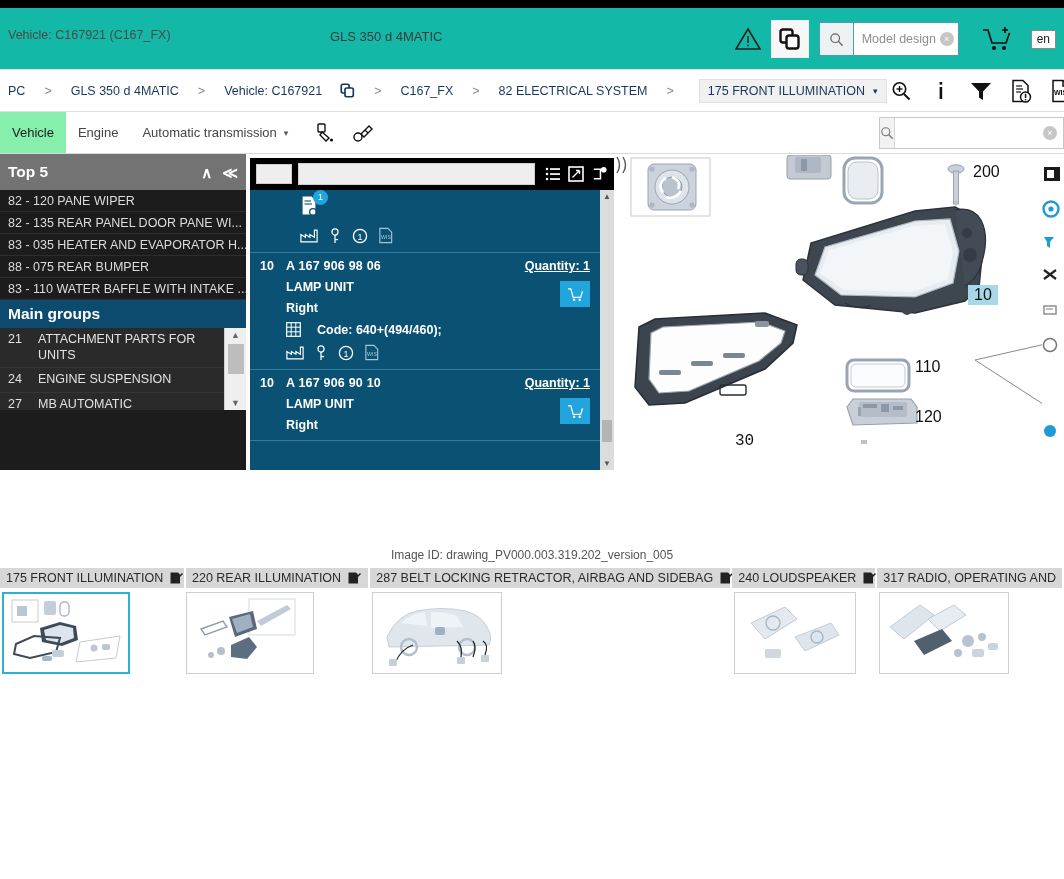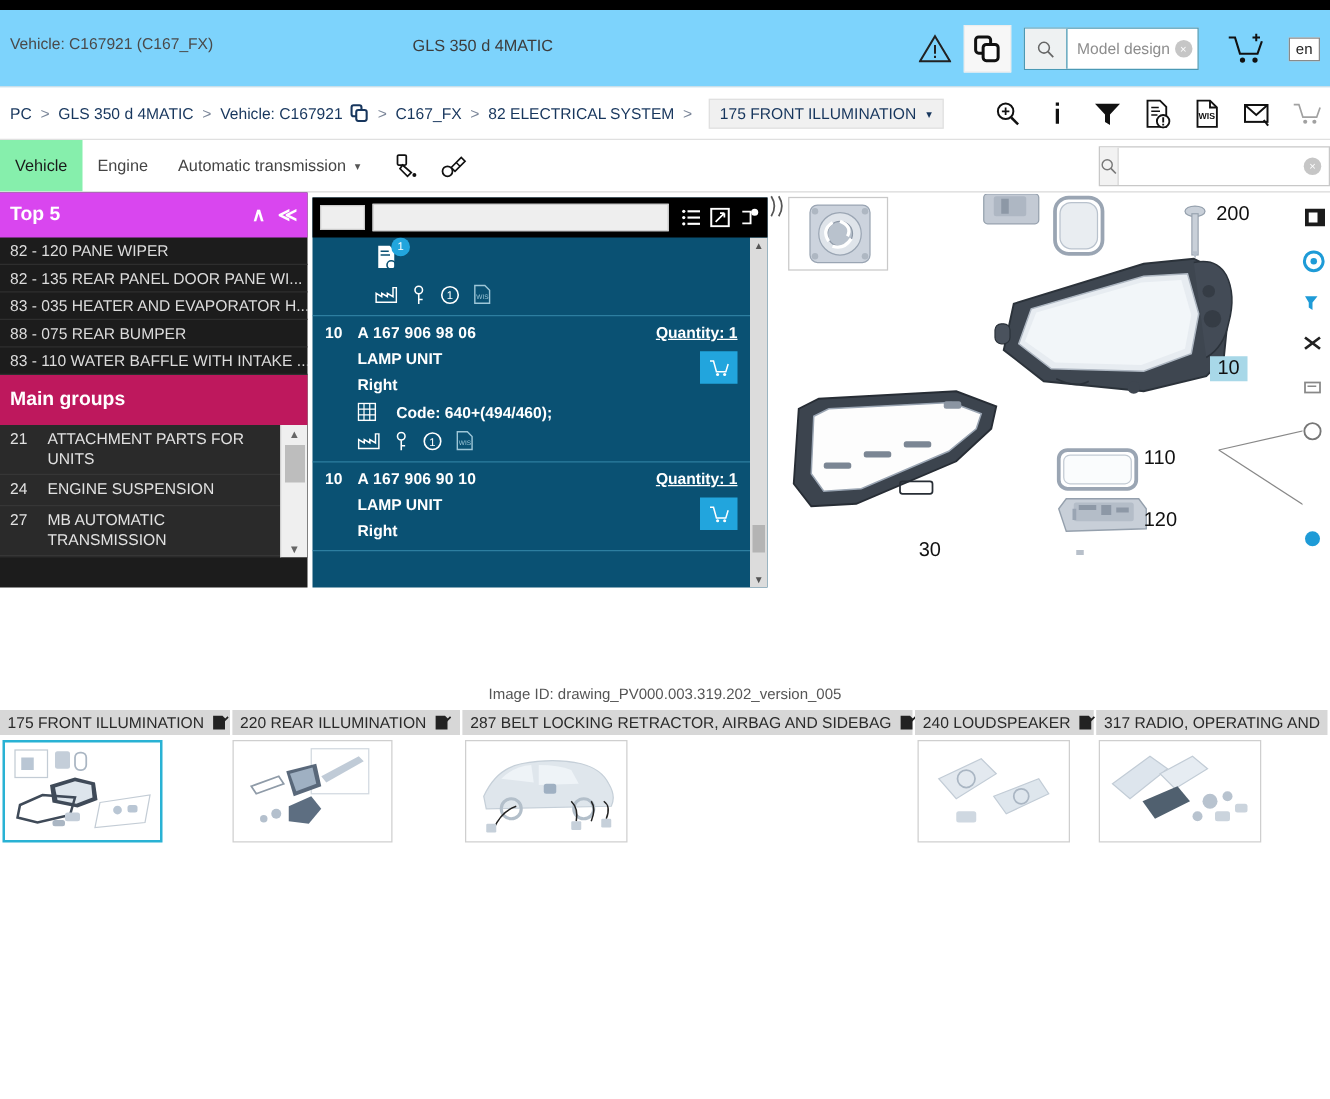--- a/index.html
+++ b/index.html
@@ -11,21 +11,21 @@
     overflow: hidden;
   }
   #app { position: relative; width: 1064px; height: 879px; background:#fff; }
 
   
   .top-strip { position:absolute; left:0; top:0; width:1064px; height:8px; background:#000; }
 
   
   .header {
     position:absolute; left:0; top:8px; width:1064px; height:62px;
-    background:#7dd3fc; border-bottom:1px solid #e3e3e3;
+    background:#14b8a6; border-bottom:1px solid #e3e3e3;
   }
   .veh-id {
     position:absolute; left:8px; top:20px;
     font-size:12.5px; color:#4a4a4a; white-space:nowrap;
   }
   .veh-model {
     position:absolute; left:330px; top:21px;
     font-size:13px; color:#3c3c3c; white-space:nowrap;
   }
   .hdr-icons { position:absolute; right:8px; top:8px; height:46px; display:flex; align-items:center; gap:0px; }
@@ -58,21 +58,21 @@
     margin-left:14px; border:1px solid #8a8a8a; background:#fff;
     font-size:12px; color:#222; padding:2px 5px 3px; line-height:1;
   }
 
   
   .crumbbar {
     position:absolute; left:0; top:70px; width:1064px; height:42px;
     background:#fff; border-bottom:1px solid #e0e0e0;
     display:flex; align-items:center;
   }
-  .crumbs { display:flex; align-items:center; padding-left:8px; gap:0; white-space:nowrap; }
+  .crumbs { display:flex; align-items:center; padding-left:8px; gap:12px; white-space:nowrap; }
   .crumb { font-size:12.5px; color:#17365d; cursor:pointer; }
   .crumb-sep { font-size:12.5px; color:#7b8699; margin:0 7px; }
   .crumb-copy { margin-left:6px; display:inline-flex; align-items:center; }
   .crumb-select {
     margin-left:6px; background:#f0f0f0; border:1px solid #e0e0e0;
     padding:4px 8px; font-size:12.5px; color:#17365d;
     display:flex; align-items:center; gap:8px; cursor:pointer;
   }
   .cb-toolbar { margin-left:auto; display:flex; align-items:center; gap:12px; padding-right:4px; }
   .cb-toolbar .ti { width:28px; height:28px; display:flex; align-items:center; justify-content:center; cursor:pointer; }
@@ -96,35 +96,35 @@
   .tab-search .mag { width:30px; background:#f2f2f2; border-right:1px solid #d6d6d6;
     display:flex; align-items:center; justify-content:center; }
   .tab-search input {
     flex:1; border:0; outline:none; font-size:12.5px; padding:0 20px 0 6px;
     font-family:"Liberation Sans", sans-serif; background:transparent;
   }
 
   
   .sidebar { position:absolute; left:0; top:154px; width:246px; height:316px; background:#1c1c1c; }
   .sb-head {
-    height:36px; background:#d946ef; color:#fff; display:flex; align-items:center;
+    height:36px; background:#737373; color:#fff; display:flex; align-items:center;
     padding:0 8px; font-size:15.5px; font-weight:bold;
   }
   .sb-head .acts { margin-left:auto; display:flex; align-items:center; gap:10px; }
   .sb-head .acts span { cursor:pointer; font-size:15px; line-height:1; }
   .sb-item {
     height:22px; display:flex; align-items:center; padding:0 8px;
     font-size:12.5px; color:#dcdcdc; border-bottom:1px solid #2e2e2e;
     white-space:nowrap; overflow:hidden; cursor:pointer;
   }
   .mg-head {
-    height:40px; background:#be185d; color:#fff; display:flex; align-items:center;
+    height:28px; background:#0c4a6e; color:#fff; display:flex; align-items:center;
     padding:0 8px; font-size:15.5px; font-weight:bold;
   }
-  .mg-wrap { position:relative; height:106px; overflow:hidden; background:#2a2a2a; }
+  .mg-wrap { position:relative; height:82px; overflow:hidden; background:#2a2a2a; }
   .mg-list { position:absolute; left:0; top:0; right:22px; }
   .mg-item {
     display:flex; padding:4px 8px; font-size:12.5px; color:#e2e2e2;
     border-bottom:1px solid #363636; cursor:pointer; line-height:1.25;
   }
   .mg-item .num { width:30px; flex:none; }
   .mg-item .lbl { flex:1; }
   .vscroll {
     position:absolute; right:0; top:0; width:22px; height:100%;
     background:#efefef; border-left:1px solid #cfcfcf;
@@ -645,21 +645,21 @@
       </g>
 
       <path d="M360 205 L448 185" fill="none" stroke="#888" stroke-width="1"></path>
       <path d="M360 205 L448 262" fill="none" stroke="#888" stroke-width="1"></path>
     </svg>
 
     <span class="callout" style="left:358px; top:8px;">200</span>
     <span class="callout hl" style="left:353px; top:130px;">10</span>
     <span class="callout" style="left:300px; top:203px;">110</span>
     <span class="callout" style="left:300px; top:253px;text-align:center;">120</span>
-    <span class="callout" style="left:120px; top:277px;">30</span>
+    <span class="callout" style="left:120px; top:277px;font-family:Liberation Mono, monospace;">30</span>
   </div>
 
   <div class="edge-tools">
     <div class="et">
       <svg width="20" height="20" viewBox="0 0 20 20">
           <rect x="2" y="2" width="16" height="14" fill="#1b1b1b"></rect>
           <rect x="5" y="5" width="7" height="8" fill="#fff"></rect>
         </svg>
     </div>
     <div class="et">

